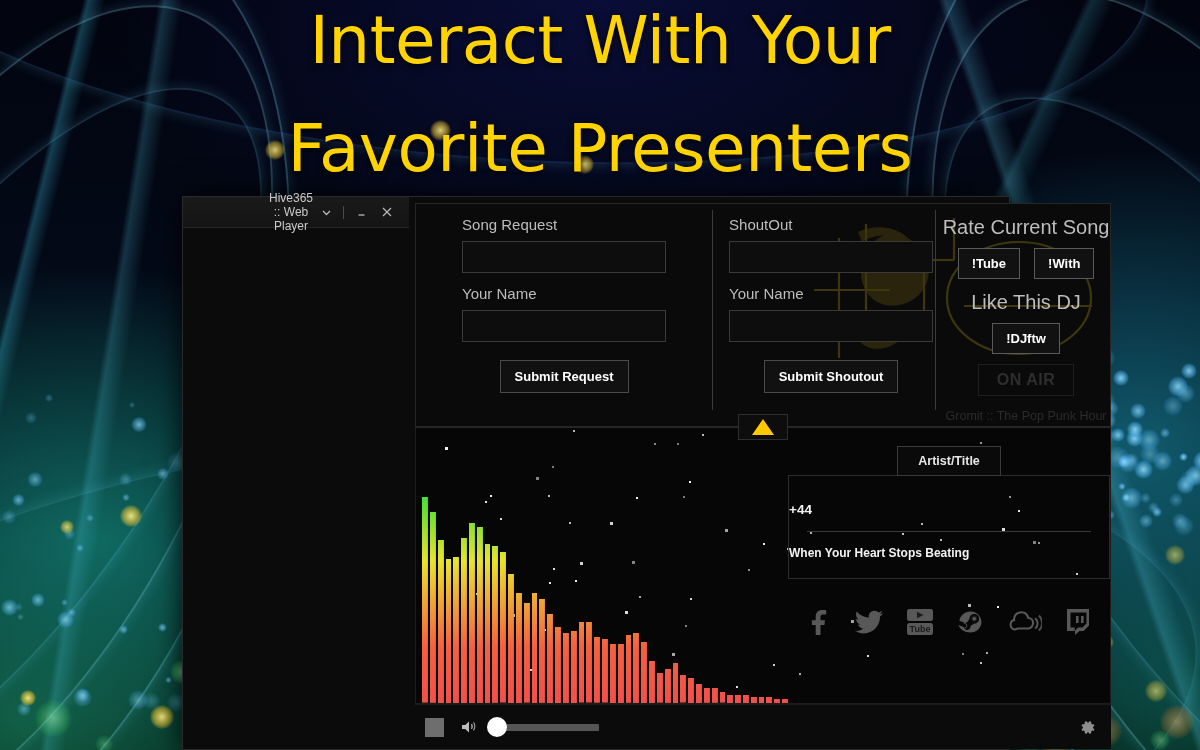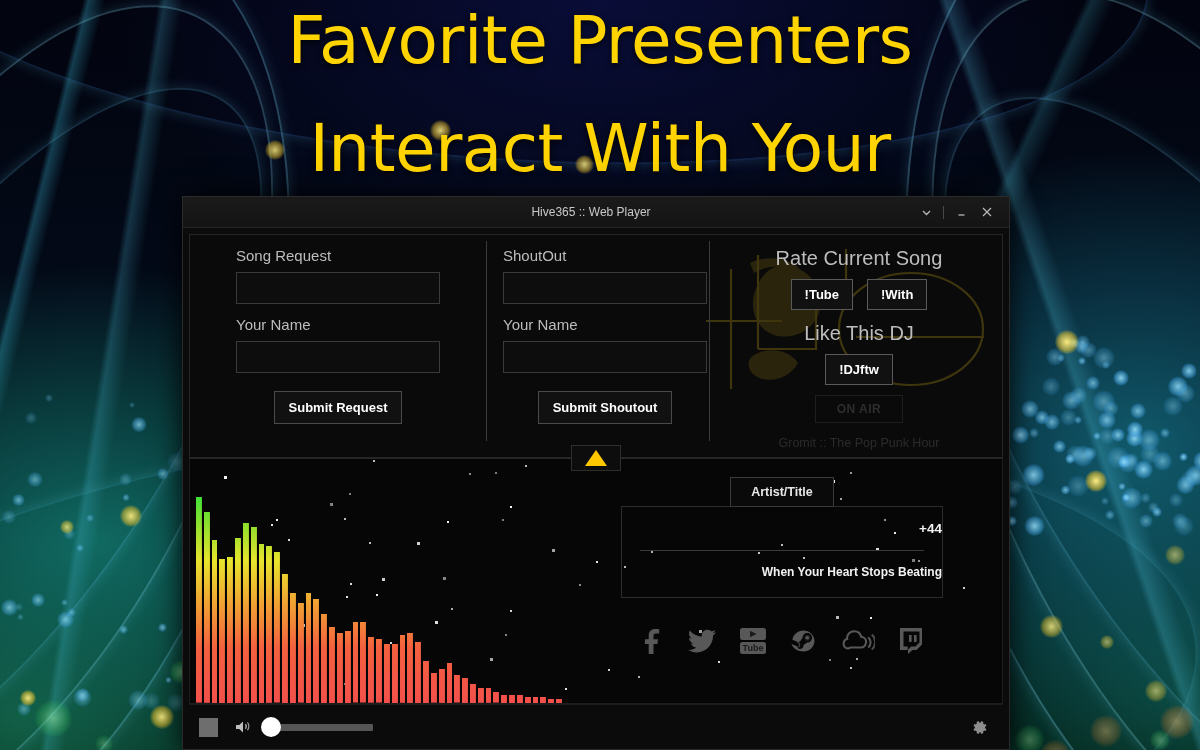--- a/index.html
+++ b/index.html
@@ -77,21 +77,21 @@
 
   
   #player {
     position: absolute;
     left: 182px; top: 196px;
     width: 828px; height: 554px;
     background: #0b0b0b;
     border: 1px solid #2a2a2a;
     z-index: 10;
     box-shadow: 0 0 26px rgba(0,0,0,.9);
-    display: flex; flex-direction: column;
+    display: flex; 
   }
 
   
   #titlebar {
     height: 31px; flex: 0 0 31px;
     background: linear-gradient(180deg,#1a1a1a,#141414);
     border-bottom: 1px solid #262626;
     display: flex; align-items: center;
     position: relative;
   }
@@ -159,23 +159,23 @@
   .rate-title { color: #bdbdbd; font-size: 20px; margin-bottom: 9px; }
   .rate-btns { display: flex; justify-content: center; gap: 14px; margin-bottom: 12px; }
   .rate-btn {
     background: #111; border: 1px solid #5a5a5a;
     color: #fff; font-size: 13px; font-weight: bold;
     padding: 7px 13px; cursor: pointer;
     font-family: "Liberation Sans", sans-serif;
   }
   .dj-btn-row { display: flex; justify-content: center; margin-bottom: 10px; }
   .onair-badge {
-    width: 88px; margin: 4px auto 0 auto;
+    width: 96px; margin: 4px auto 0 auto;
     border: 1px solid #1e1e1e;
-    color: #2e2e2e; font-size: 12px; font-weight: bold;
+    color: #2e2e2e; font-size: 16px; font-weight: bold;
     padding: 6px 0; letter-spacing: .5px;
   }
   .now-dj { color: #2b2b2b; font-size: 12.5px; margin-top: 13px; }
 
   
   #collapse-wrap {
     position: relative; height: 0;
     z-index: 30;
   }
   #collapse-btn {
@@ -233,22 +233,22 @@
     width: 104px; text-align: center;
     border: 1px solid #3a3a3a;
     color: #e6e6e6; font-size: 12.5px; font-weight: bold;
     padding: 7px 0;
     background: #0a0a0a;
     position: relative; z-index: 3;
   }
   #info-box {
     width: 322px; margin-top: -1px;
     border: 1px solid #2c2c2c;
-    padding: 14px 0 18px 0;
-    text-align: right;
+    padding: 26px 0 18px 0;
+    text-align: left;
   }
   #artist-name { color: #f2f2f2; font-size: 13.5px; font-weight: bold; padding-bottom: 14px; }
   #info-rule { height: 1px; background: #3a3a3a; margin: 0 18px 14px 18px; }
   #song-name { color: #f2f2f2; font-size: 12px; font-weight: bold; }
 
   #social-row {
     display: flex; align-items: center; justify-content: center;
     gap: 22px; margin-top: 28px;
   }
   .social-icon { color: #585858; cursor: pointer; display: flex; align-items: center; }
@@ -420,22 +420,22 @@
         <div class="bokeh green" style="left: 1150px; top: 730px; width: 20.322px; height: 20.322px; opacity: 0.42;"></div>
         <div class="bokeh green" style="left: 1015px; top: 725px; width: 28.7064px; height: 28.7064px; opacity: 0.38;"></div>
         <div class="bokeh green" style="left: 170px; top: 660px; width: 24.4416px; height: 24.4416px; opacity: 0.64;"></div>
         <div class="bokeh orange" style="left: 1090px; top: 715px; width: 31.6859px; height: 31.6859px; opacity: 0.41;"></div>
         <div class="bokeh orange" style="left: 1040px; top: 740px; width: 30.1595px; height: 30.1595px; opacity: 0.4;"></div>
         <div class="bokeh orange" style="left: 1160px; top: 705px; width: 33.6678px; height: 33.6678px; opacity: 0.49;"></div>
       </div>
   </div>
 
   <div id="headline">
+    <span class="hl-line">Interact With Your</span>
     <span class="hl-line">Favorite Presenters</span>
-    <span class="hl-line">Interact With Your</span>
   </div>
 
   <div id="player">
 
     <div id="titlebar">
       <div id="title-text">Hive365 :: Web Player</div>
       <div id="win-ctrls">
         <div class="win-btn">
           <svg width="13" height="13" viewBox="0 0 13 13" aria-hidden="true">
             <path d="M3 5 L6.5 8.5 L10 5" fill="none" stroke="currentColor" stroke-width="1.3"></path>

